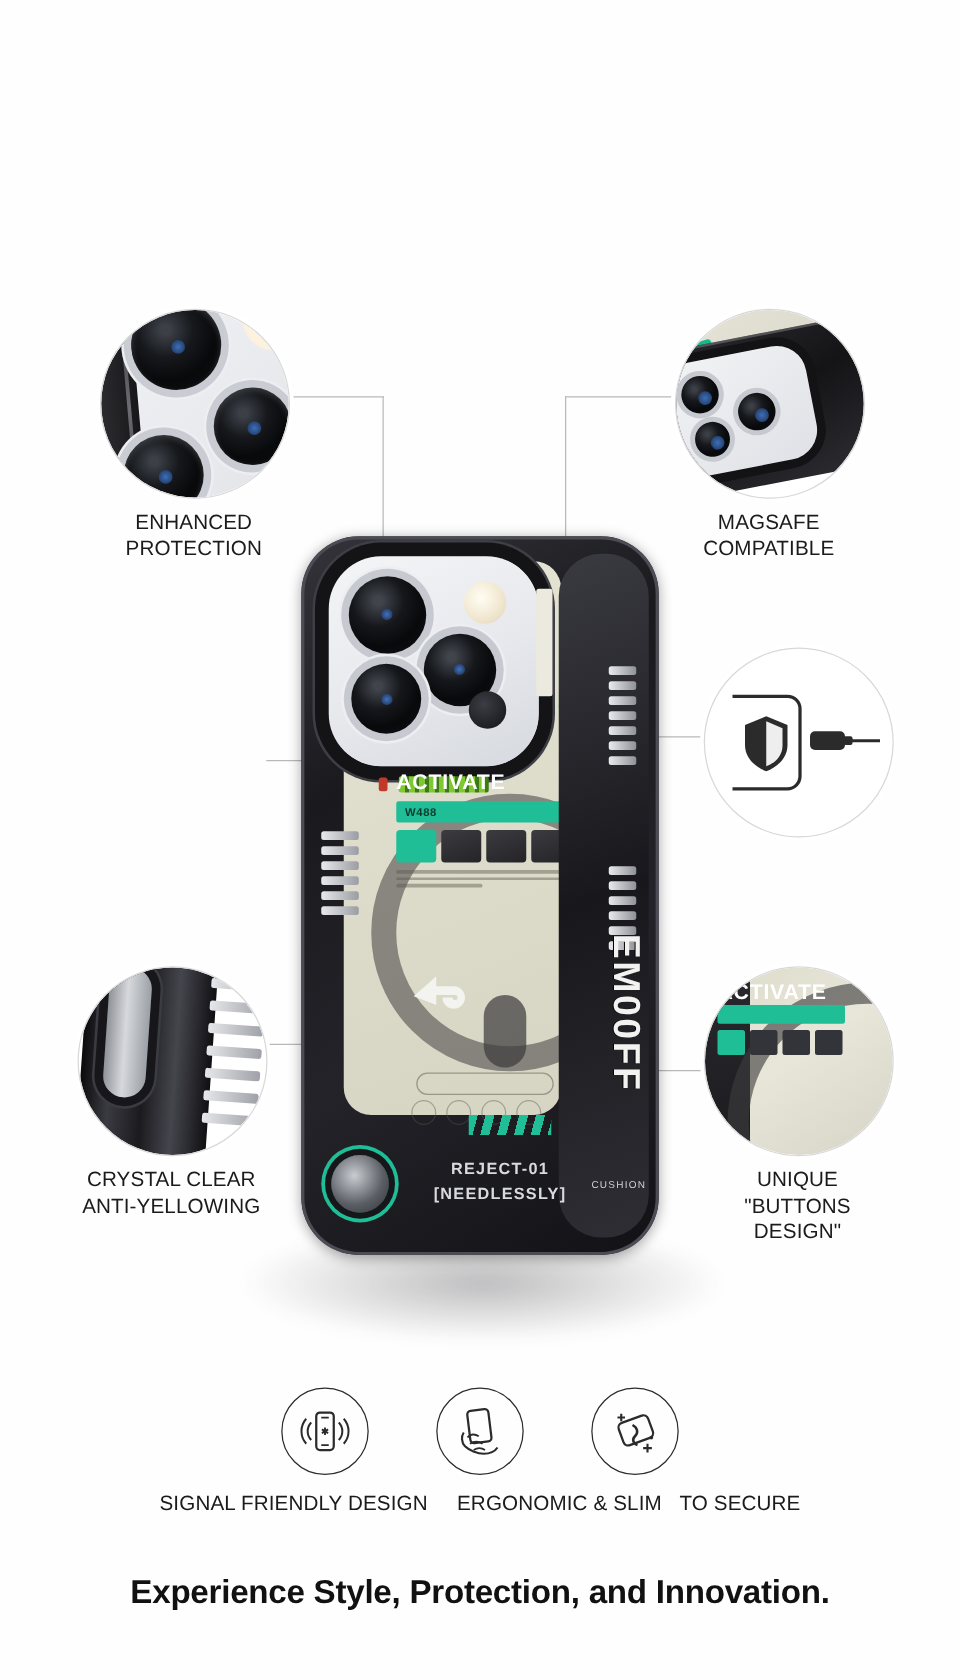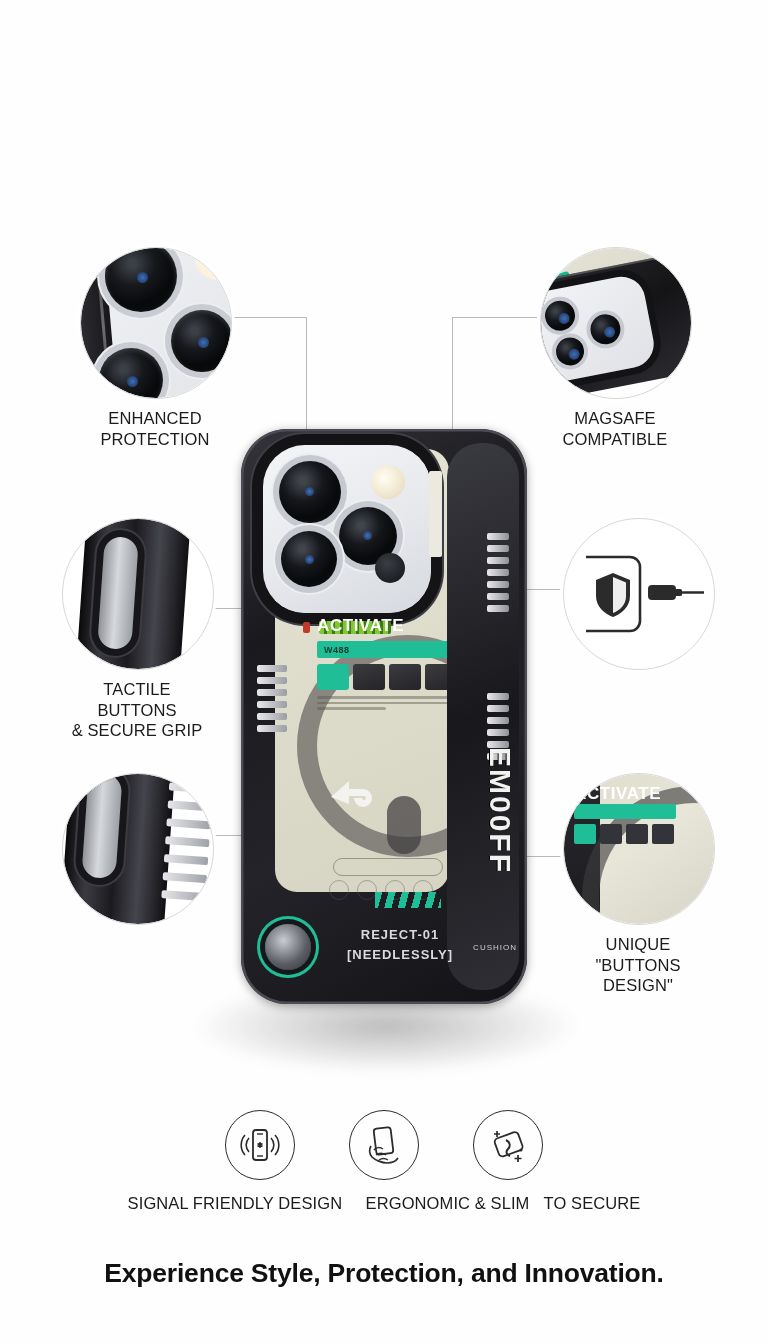--- a/index.html
+++ b/index.html
@@ -230,32 +230,20 @@
             <div class="lens" style="left:56px;top:34px;width:30px;height:30px;box-shadow:0 0 0 4px #c6c9cf;"></div>
             <div class="lens" style="left:18px;top:50px;width:28px;height:28px;box-shadow:0 0 0 4px #c6c9cf;"></div>
           </div>
         </div>
       </div>
     </div>
     <div class="clabel">MAGSAFE
 COMPATIBLE</div>
   </div>
 
-  <div class="callout" style="left:62px;top:518px;">
-    <div class="bubble">
-      <div class="inner">
-        <div class="art side">
-          <div class="edge"></div>
-          <div class="btn"></div>
-        </div>
-      </div>
-    </div>
-    <div class="clabel">TACTILE BUTTONS
-&amp; SECURE GRIP</div>
-  </div>
 
   <div class="callout" style="left:563px;top:518px;">
     <div class="bubble">
       <div class="inner">
         <svg class="art shieldart" viewBox="0 0 150 150">
           <path d="M22 38 h44 a10 10 0 0 1 10 10 v54 a10 10 0 0 1 -10 10 h-44" fill="none" stroke="#2b2b2b" stroke-width="2.6"></path>
           <path d="M49 54 l17 7 v16 c0 11 -9 18 -17 21 c-8 -3 -17 -10 -17 -21 V61 z" fill="#2b2b2b"></path>
           <path d="M49 58 l13 5.5 v14 c0 8.5 -6.5 14 -13 16.5 z" fill="#ffffff" opacity="0.92"></path>
           <rect x="84" y="66" width="28" height="15" rx="4" fill="#2b2b2b"></rect>
           <rect x="111" y="70" width="7" height="7" rx="1.6" fill="#2b2b2b"></rect>
@@ -278,20 +266,22 @@
             <i style="top:54px;"></i>
               <i style="top:72px;"></i>
               <i style="top:90px;"></i>
             <i style="top:108px;"></i>
               <i style="top:126px;"></i>
           </div>
 
         </div>
       </div>
     </div>
+    <div class="clabel">CRYSTAL CLEAR
+ANTI-YELLOWING</div>
   </div>
 
   <div class="callout" style="left:563px;top:773px;">
     <div class="bubble">
       <div class="inner">
         <div class="art actcu">
           <div class="dark"></div>
           <div class="arc"></div>
           <div style="position:absolute;left:30px;top:4px;width:40px;height:16px;background:#7ec832;border-radius:2px;"></div>
           <div style="position:absolute;left:28px;top:26px;font-size:17px;font-weight:800;color:#fff;letter-spacing:.6px;">ACTIVATE</div>

